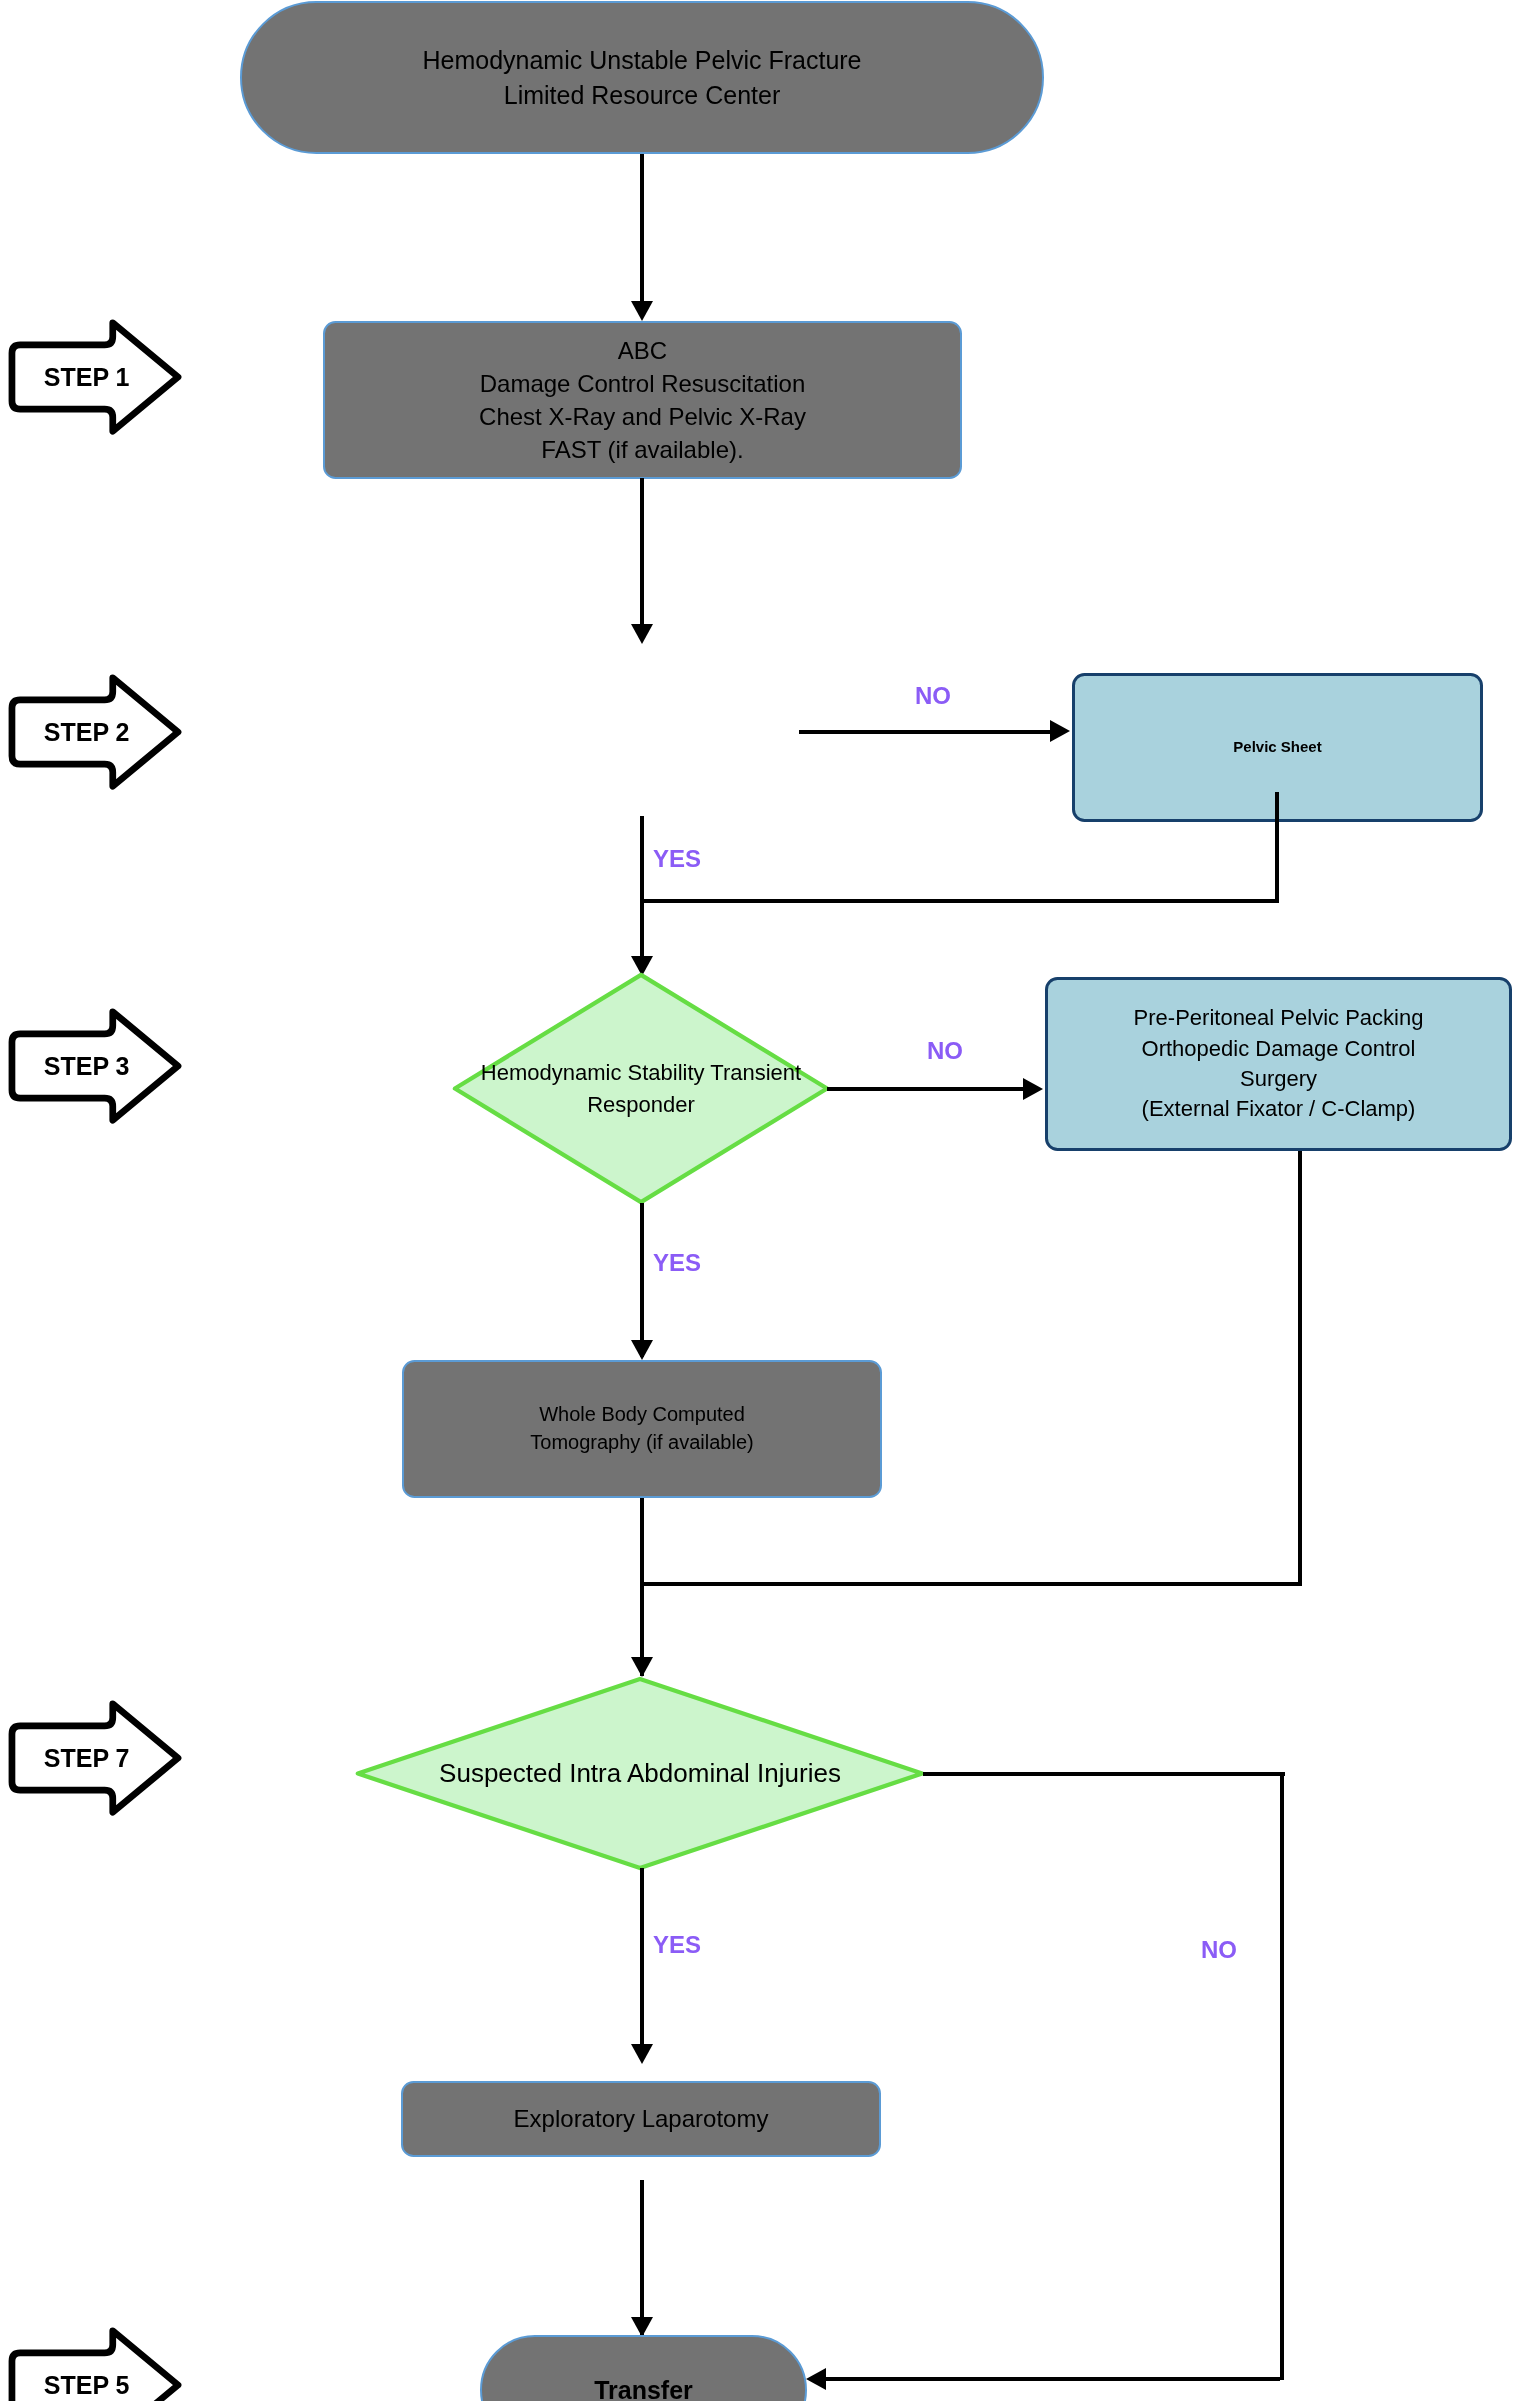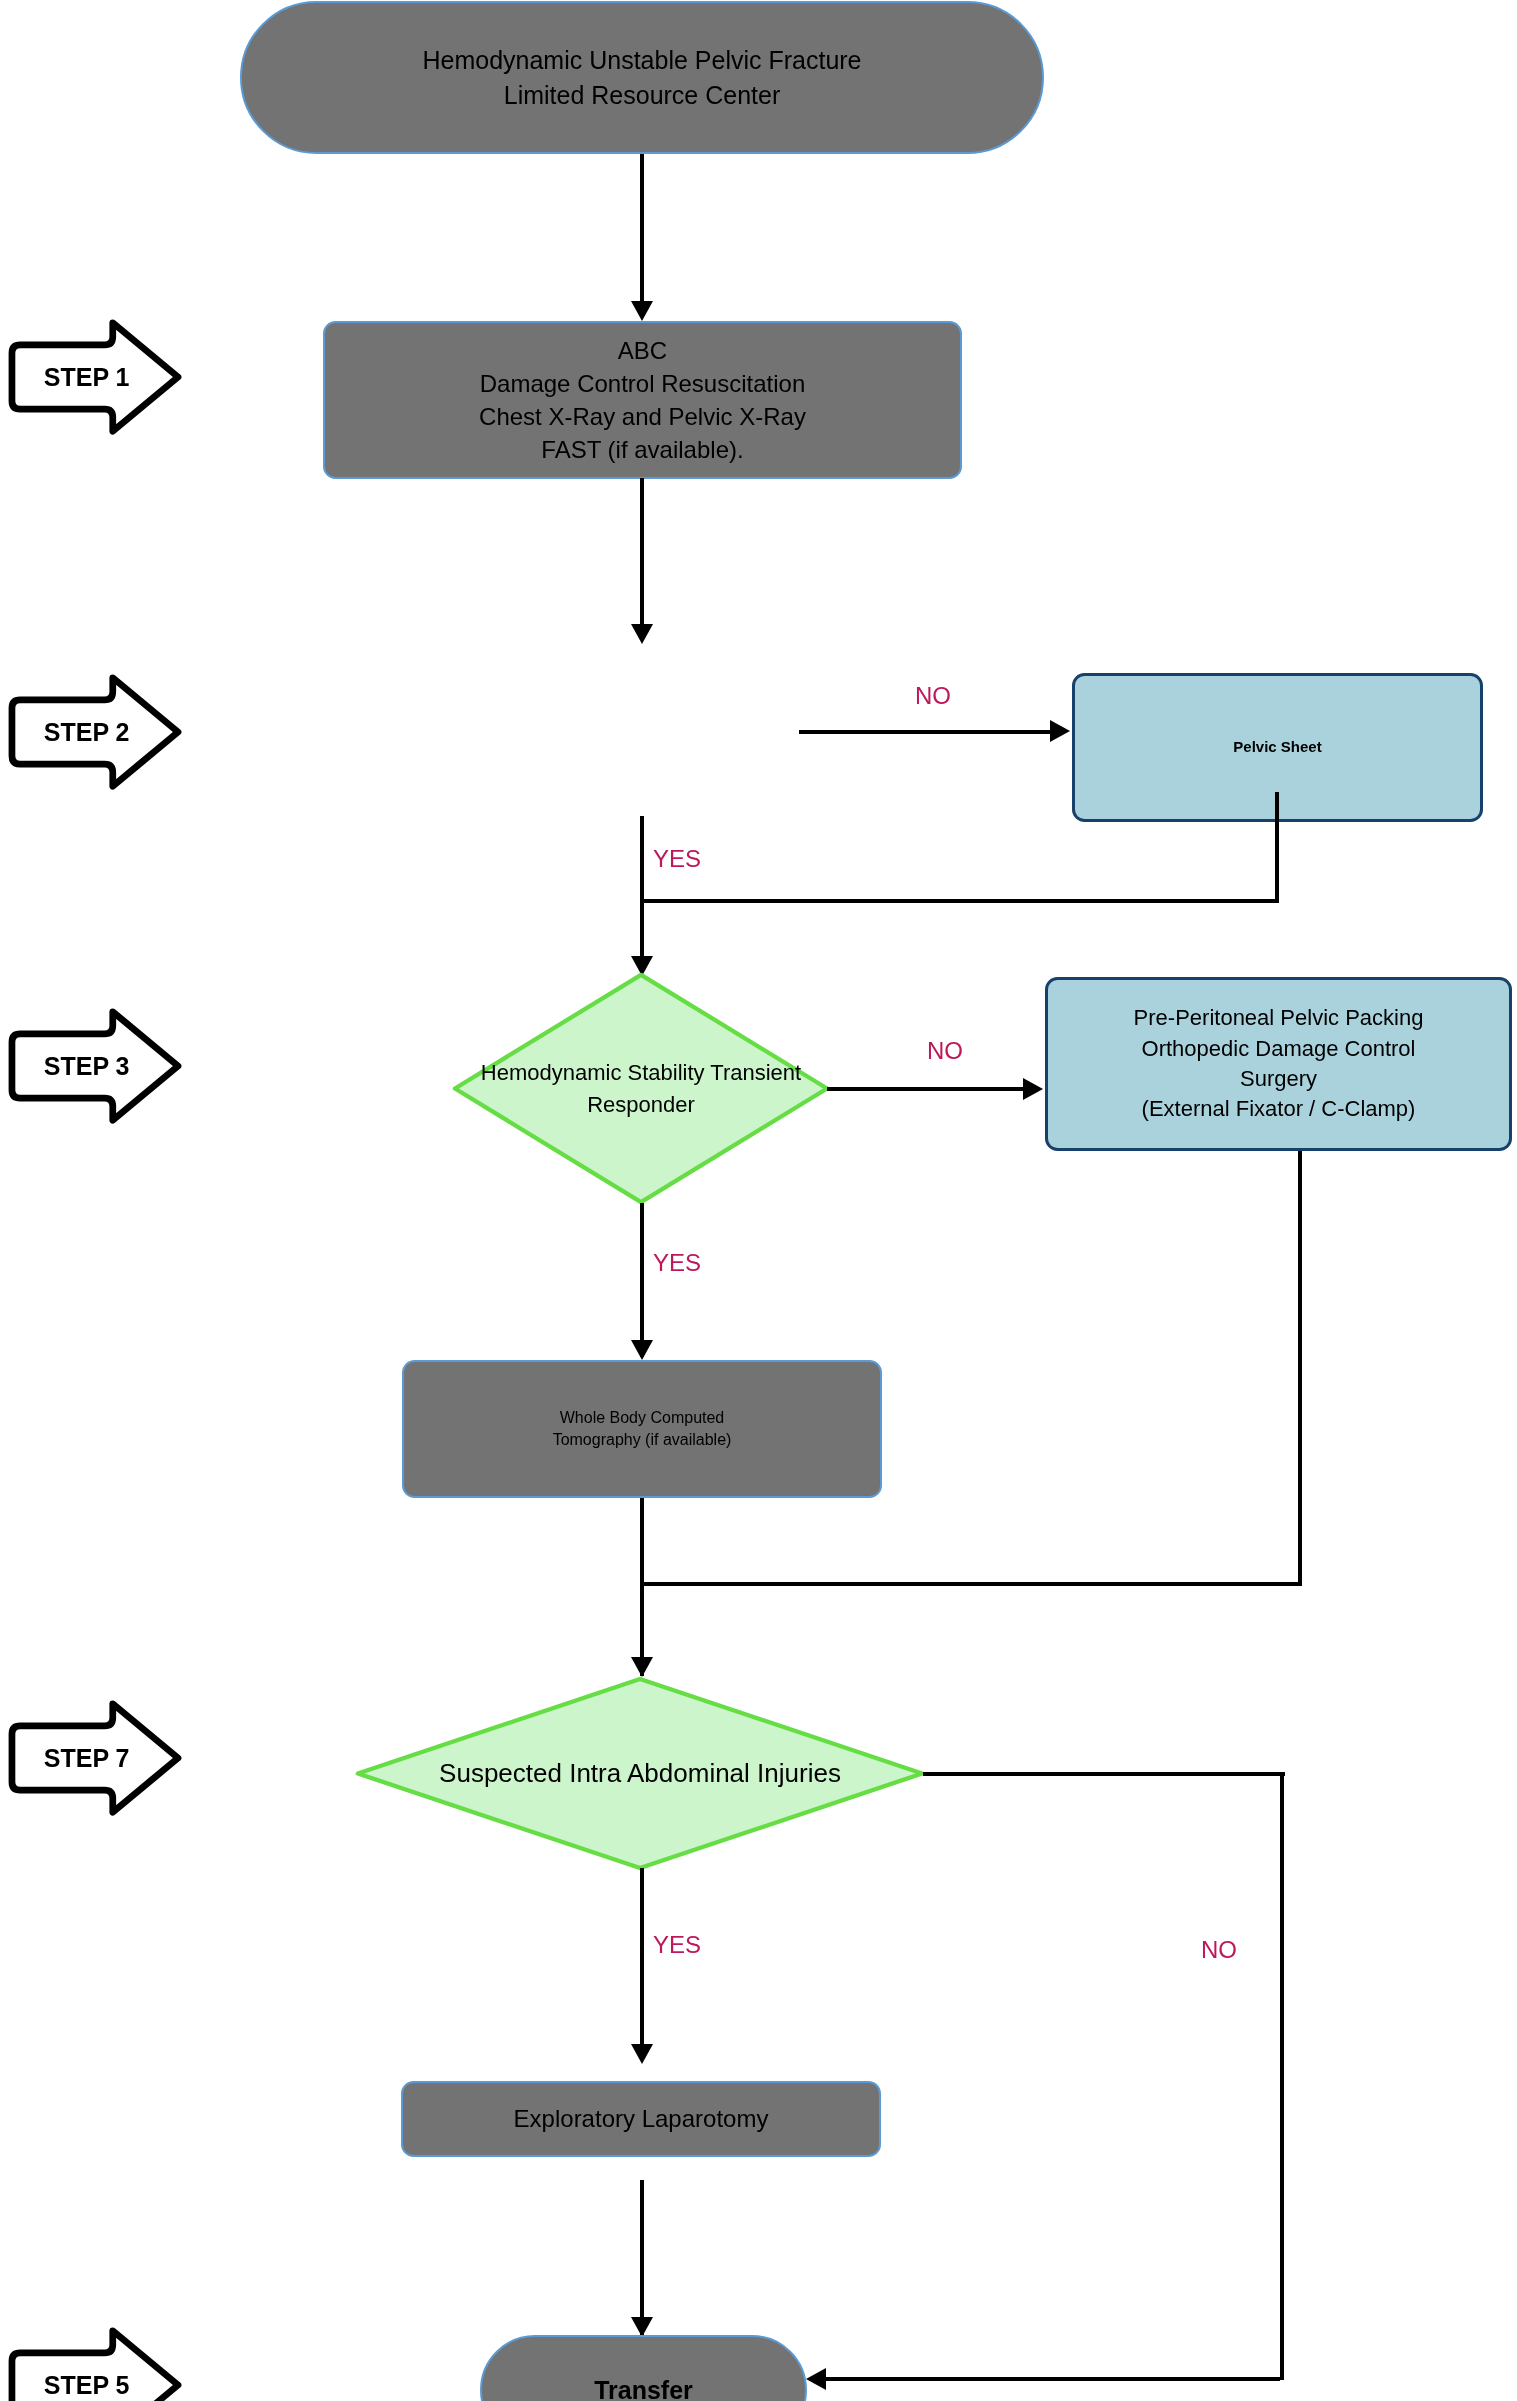--- a/index.html
+++ b/index.html
@@ -29,21 +29,21 @@
      font-weight:bold;color:#000;padding-right:16.3px;box-sizing:border-box;}
 
   
   .vline{position:absolute;background:#000;width:4.3px;}
   .hline{position:absolute;background:#000;height:4.3px;}
   .arrowhead{position:absolute;width:0;height:0;}
   .ah-down{border-left:11px solid transparent;border-right:11px solid transparent;border-top:20px solid #000;}
   .ah-right{border-top:11px solid transparent;border-bottom:11px solid transparent;border-left:20px solid #000;}
   .ah-left{border-top:11px solid transparent;border-bottom:11px solid transparent;border-right:20px solid #000;}
 
-  .elabel{position:absolute;font-weight:normal;color:#be185d;white-space:nowrap;}
+  .elabel{position:absolute;font-weight:bold;color:#8b5cf6;white-space:nowrap;}
 </style>
 </head>
 <body>
 
 <div id="stage">
 
   <div class="steparrow" style="left:5.8px;top:317px;width:178px;height:120px;">
     <svg width="178" height="120" viewBox="0 0 370 250">
       <path d="M12,75 Q12,58 29,58 L205,58 Q222,58 222,41 L222,12 L358,125 L222,238 L222,209 Q222,192 205,192 L29,192 Q12,192 12,175 Z" fill="#ffffff" stroke="#000000" stroke-width="14" stroke-linejoin="round"></path>
     </svg>
@@ -135,21 +135,21 @@
 (External Fixator / C-Clamp)</span>
   </div>
 
   <div class="vline" style="left:1298px;top:1151px;height:435px;"></div>
   <div class="hline" style="left:640px;top:1582px;width:662px;"></div>
 
   <div class="vline" style="left:640px;top:1203px;height:154px;"></div>
   <div class="arrowhead ah-down" style="left:631px;top:1340px;"></div>
   <div class="elabel" style="left:653px;top:1249px;font-size:24px;">YES</div>
 
-  <div class="node blue rrect" style="left:402px;top:1360px;width:480px;height:138px;font-size:16px;">
+  <div class="node blue rrect" style="left:402px;top:1360px;width:480px;height:138px;font-size:20px;">
     <span>Whole Body Computed
 Tomography (if available)</span>
   </div>
 
   <div class="vline" style="left:640px;top:1498px;height:178px;"></div>
   <div class="arrowhead ah-down" style="left:631px;top:1657px;"></div>
 
   <div class="diamond" style="left:354px;top:1675px;width:572px;height:197px;">
     <svg width="572" height="197" viewBox="0 0 1192 410">
       <path d="M596,8 L1184,205 L596,402 L8,205 Z" fill="#ccf5cc" stroke="#66dd44" stroke-width="9" stroke-linejoin="round"></path>

